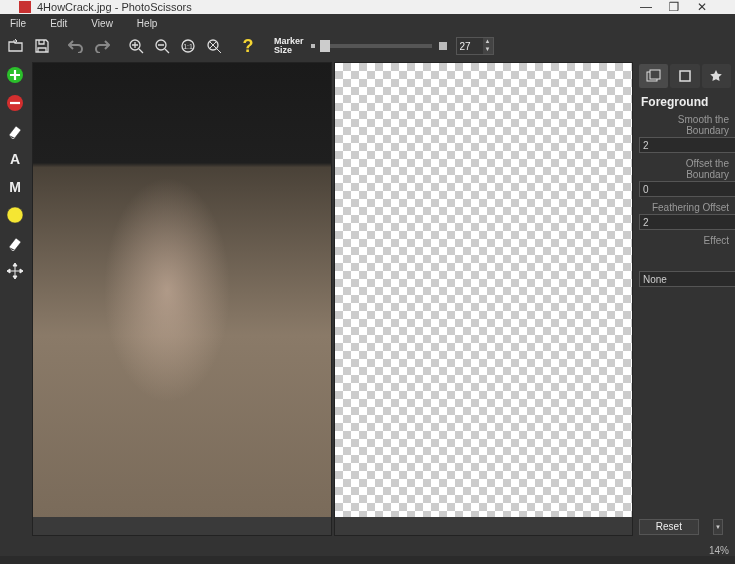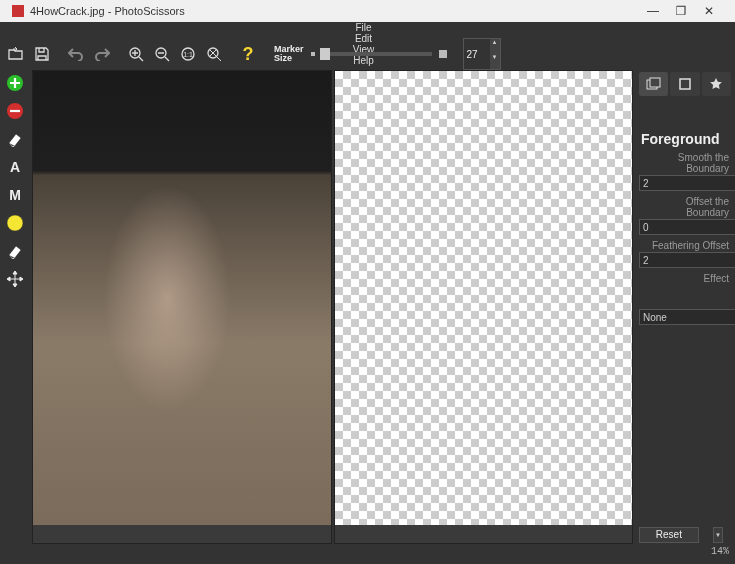--- a/index.html
+++ b/index.html
@@ -1,33 +1,33 @@
 <!DOCTYPE html>
 <html><head>
 <meta charset="utf-8">
 <style>
 * { margin: 0; padding: 0; box-sizing: border-box; }
 body { font-family: "Segoe UI", Arial, sans-serif; background: #2b2b2b; color: #ccc; font-size: 10px; overflow: hidden; width: 735px; height: 564px; }
 
-.titlebar { display: flex; align-items: center; height: 22px; background: #f0f0f0; color: #333; padding: 0 12px; }
+.titlebar { display: flex; align-items: center; height: 14px; background: #f0f0f0; color: #333; padding: 0 19px; }
 .titlebar .app-icon { width: 12px; height: 12px; background: #c83232; margin-right: 6px; }
 .titlebar .title { flex: 1; font-size: 11px; }
 .titlebar .win-btn { width: 28px; text-align: center; font-size: 12px; line-height: 20px; cursor: pointer; }
 
-.menubar { display: flex; height: 18px; background: #333; color: #ddd; font-size: 10px; align-items: center; padding: 0 2px; flex-direction: column; }
+.menubar { display: flex; height: 18px; background: #333; color: #ddd; font-size: 10px; align-items: center; padding: 0 2px; }
 .menubar .menu-item { padding: 0 16px 0 8px; cursor: pointer; }
 
 .toolbar { display: flex; align-items: center; height: 28px; background: #333; padding: 0 4px; gap: 2px; }
 .tool-btn { width: 24px; height: 24px; display: flex; align-items: center; justify-content: center; cursor: pointer; border-radius: 2px; }
 .tool-sep { width: 6px; }
 .marker-label { color: #eee; font-size: 9px; line-height: 1; margin: 0 4px; font-weight: 600; }
 .slider-wrap { display:flex; align-items:center; }
 .slider { width: 110px; height: 4px; background: #555; position: relative; margin: 0 6px; }
 .slider .thumb { position: absolute; top: -4px; width: 10px; height: 12px; background: #ccc; }
-.spinbox { display: flex; align-items: stretch; height: 32px; border: 1px solid #555; margin-left: 13px; }
+.spinbox { display: flex; align-items: stretch; height: 18px; border: 1px solid #555; margin-left: 6px; }
 .spinbox input { width: 26px; background: #333; color: #eee; border: none; font-size: 10px; padding: 0 3px; }
 .spinbox .arrows { display:flex; flex-direction:column; width:10px; background:#444; }
 .spinbox .arrows span { flex:1; font-size:6px; text-align:center; line-height:7px; color:#ccc; cursor:pointer; }
 
 .main { display: flex; height: 478px; background: #333; }
 .left-tools { width: 30px; background: #333; display: flex; flex-direction: column; padding-top: 2px; gap: 2px; align-items:center; }
 .ltool { width: 26px; height: 26px; display:flex; align-items:center; justify-content:center; cursor:pointer; }
 
 .workspace { flex: 1; display: flex; gap: 2px; padding: 2px; }
 .pane { flex: 1; border: 1px solid #222; display:flex; flex-direction:column; }
@@ -42,27 +42,27 @@
   linear-gradient(45deg,transparent 75%,#ccc 75%),
   linear-gradient(-45deg,transparent 75%,#ccc 75%);
   background-size: 16px 16px;
   background-position: 0 0, 0 8px, 8px -8px, -8px 0;
   background-color: #fff; }
 
 .right-panel { width: 100px; background: #333; display:flex; flex-direction:column; }
 .rp-tabs { display:flex; gap:2px; padding:4px; }
 .rp-tab { flex:1; height:24px; background:#3c3c3c; display:flex; align-items:center; justify-content:center; cursor:pointer; border-radius:2px; }
 .rp-tab.active { background:#4a4a4a; }
-.rp-section-title { font-weight:600; color:#eee; padding: 3px 6px; font-size:14px;margin-top:28px; }
+.rp-section-title { font-weight:600; color:#eee; padding: 3px 6px; font-size:12px; }
 .rp-label { color:#999; padding:2px 6px 1px; font-size:10px;text-align:right; }
 .rp-input-row { display:flex; align-items:stretch; padding: 0 4px 3px; }
 .rp-input { flex:1; background:#2a2a2a; border:1px solid #555; color:#ccc; font-size:10px; padding:1px 3px; height:16px; }
 .rp-select-row { display:flex; align-items:stretch; padding:0 4px 3px;margin-top:24px; }
 
-.footer { height: 18px; background: #333; display:flex; align-items:flex-start;font-family:Liberation Mono, monospace; }
+.footer { height: 18px; background: #333; display:flex; align-items:flex-end; }
 .footer .spacer { flex:1; }
 .reset-btn { width: 72px; height:16px; background:#3c3c3c; border:1px solid #555; color:#eee; font-size:10px; text-align:center; line-height:14px; cursor:pointer; margin-right:2px;}
 .reset-dd { width:12px; height:16px; background:#3c3c3c; border:1px solid #555; display:flex; align-items:center; justify-content:center; cursor:pointer; margin-right:8px;}
 .zoom { color:#bbb; font-size:10px; margin-right:6px; }
 
 svg { display:block; }
 </style>
 </head>
 <body>
 

